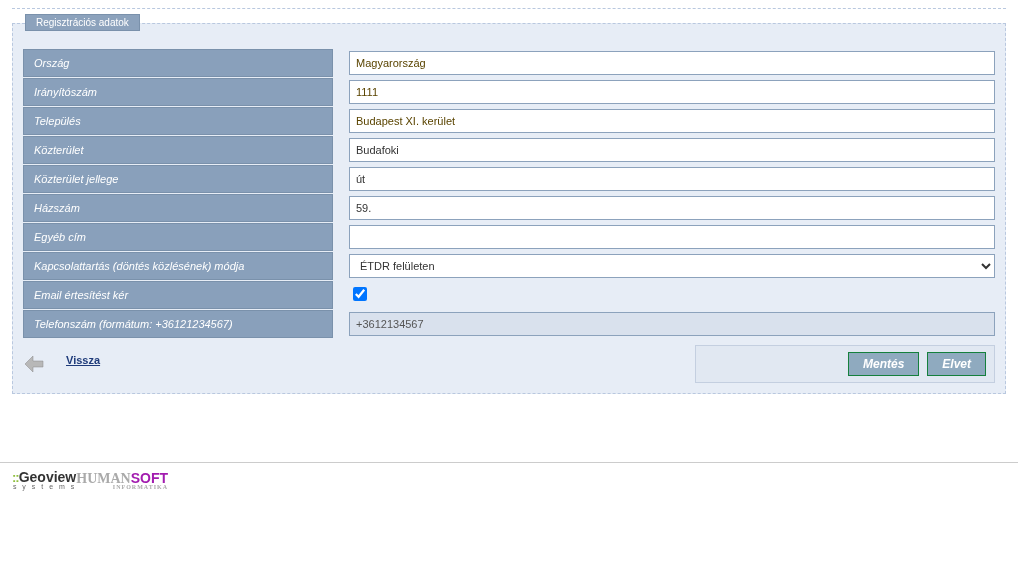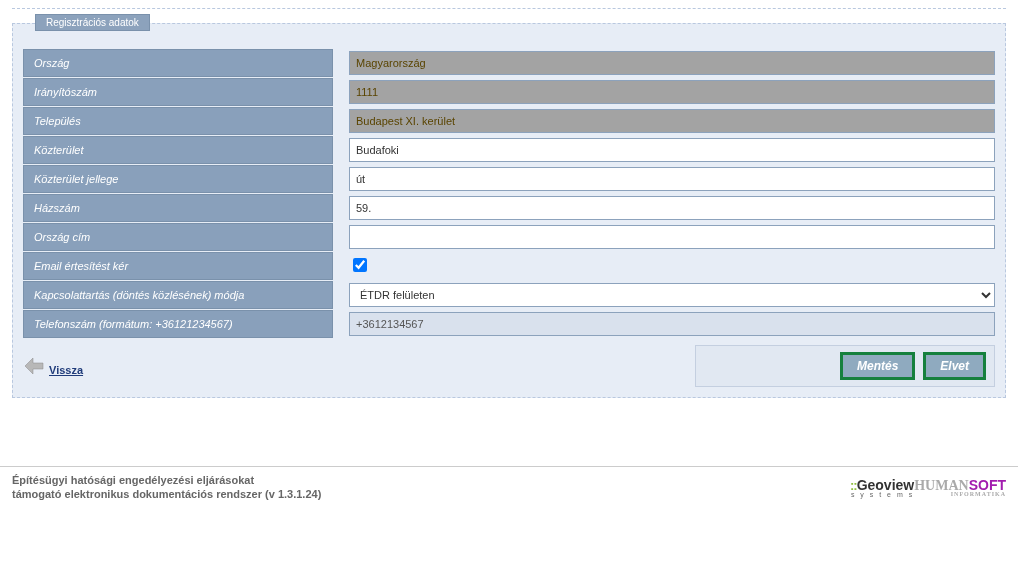--- a/index.html
+++ b/index.html
@@ -29,21 +29,21 @@
     }
     .panel {
       border: 1px dashed #b9c8df;
       background: #e7edf6;
       padding: 18px 10px 10px;
       position: relative;
     }
     .panel-tab {
       position: absolute;
       top: -10px;
-      left: 22px;
+      left: 12px;
       background: #8ca2bc;
       border: 1px solid #7a91ab;
       color: #fff;
       font-size: 10px;
       padding: 2px 10px;
     }
     .form-area {
       padding-top: 6px;
     }
     table.form-grid {
@@ -74,21 +74,21 @@
       width: 100%;
       height: 24px;
       border: 1px solid #8ca2bc;
       background: #fff;
       color: #333;
       font-family: inherit;
       font-size: 11px;
       padding: 3px 6px;
     }
     .field.yellow {
-      background: #a3a3a3;
+      background: #ffffff;
       color: #5a4400;
     }
     .field.readonly {
       background: #d9e1ed;
       color: #555;
     }
     select.field {
       height: 24px;
       background: #fff;
     }
@@ -97,22 +97,22 @@
       height: 14px;
       margin-left: 4px;
     }
     .actions {
       display: flex;
       align-items: center;
       margin-top: 6px;
     }
     .back {
       display: flex;
-      align-items: flex-end;
-      gap: 4px;
+      align-items: flex-start;
+      gap: 21px;
     }
     .back a {
       color: #1f3b7a;
       font-weight: bold;
       text-decoration: underline;
       font-size: 11px;
     }
     .back .arrow-icon svg {
       display: block;
     }
@@ -122,21 +122,21 @@
       border: 1px solid #c4cfe0;
       padding: 6px 8px;
       display: flex;
       gap: 8px;
       align-items: center;
       min-width: 300px;
       justify-content: flex-end;
     }
     .btn {
       background: #8faabf;
-      border: 3px solid #15803d;
+      border: 1px solid #15803d;
       color: #fff;
       font-style: italic;
       font-weight: bold;
       font-size: 12px;
       padding: 4px 14px;
       cursor: pointer;
     }
     .footer {
       margin-top: 60px;
       border-top: 1px solid #ccc;
@@ -244,40 +244,40 @@
           </td>
         </tr>
         <tr>
           <td class="label-cell">Házszám</td>
           <td class="gap"></td>
           <td class="input-cell">
             <input class="field" value="59." style="">
           </td>
         </tr>
         <tr>
-          <td class="label-cell">Ország cím</td>
+          <td class="label-cell">Egyéb cím</td>
           <td class="gap"></td>
           <td class="input-cell">
             <input class="field" value="" style="">
-          </td>
-        </tr>
-        <tr>
-          <td class="label-cell">Email értesítést kér</td>
-          <td class="gap"></td>
-          <td class="input-cell">
-            <input type="checkbox" class="chk" checked="" style="">
           </td>
         </tr>
         <tr>
           <td class="label-cell">Kapcsolattartás (döntés közlésének) módja</td>
           <td class="gap"></td>
           <td class="input-cell">
             <select class="field">
               <option>ÉTDR felületen</option>
             </select>
+          </td>
+        </tr>
+        <tr>
+          <td class="label-cell">Email értesítést kér</td>
+          <td class="gap"></td>
+          <td class="input-cell">
+            <input type="checkbox" class="chk" checked="" style="">
           </td>
         </tr>
         <tr>
           <td class="label-cell">Telefonszám (formátum: +36121234567)</td>
           <td class="gap"></td>
           <td class="input-cell">
             <input class="field readonly" readonly="" value="+3612134567" style="">
           </td>
         </tr>
       </tbody>
@@ -295,24 +295,20 @@
         <div class="btn-bar">
           <button class="btn">Mentés</button>
           <button class="btn">Elvet</button>
         </div>
       </div>
     </div>
   </div>
 </div>
 
 <div class="footer">
-  <div class="footer-left">
-    <div>Építésügyi hatósági engedélyezési eljárásokat</div>
-    <div>támogató elektronikus dokumentációs rendszer (v 1.3.1.24)</div>
-  </div>
   <div class="footer-logos">
     <div class="logo1">
       <span class="g-dots">::</span>Geoview
       <span class="sys">s y s t e m s</span>
     </div>
     <div class="logo2">
       HUMAN<b>SOFT</b>
       <span class="inf">INFORMATIKA</span>
     </div>
   </div>

